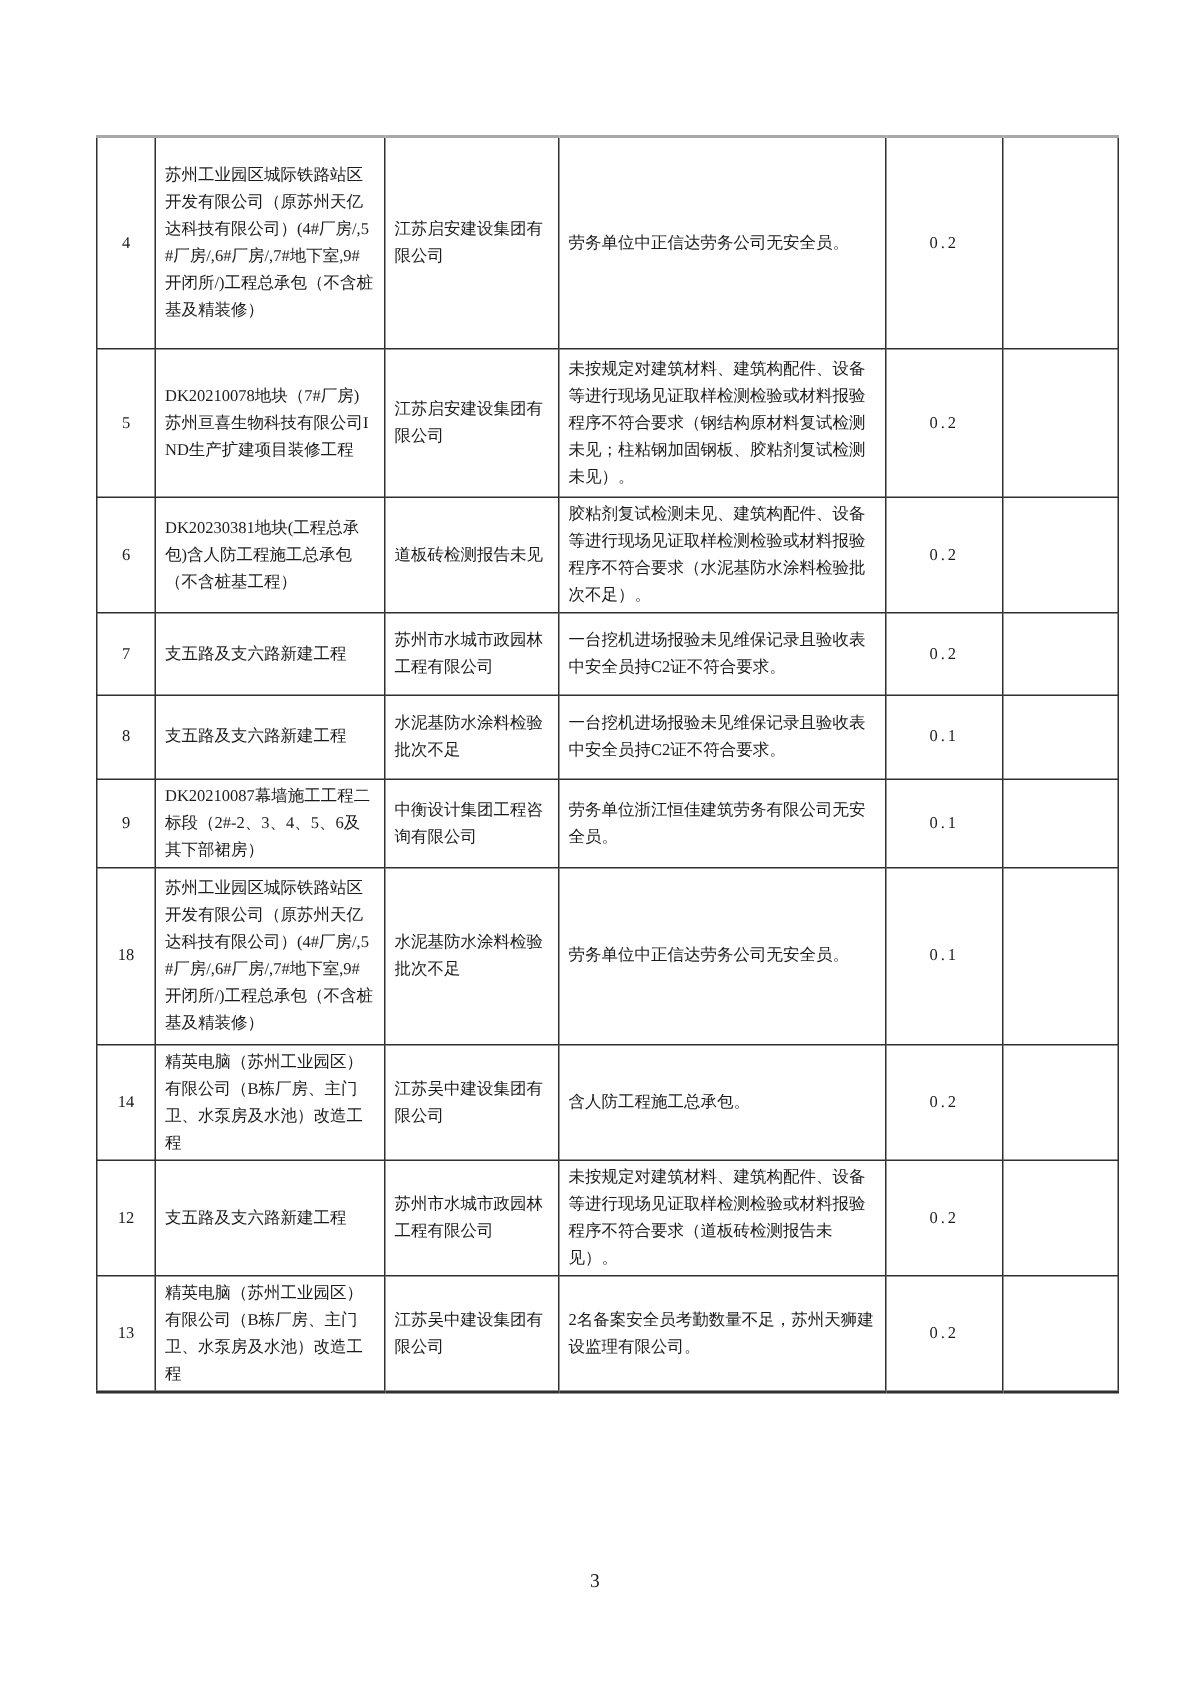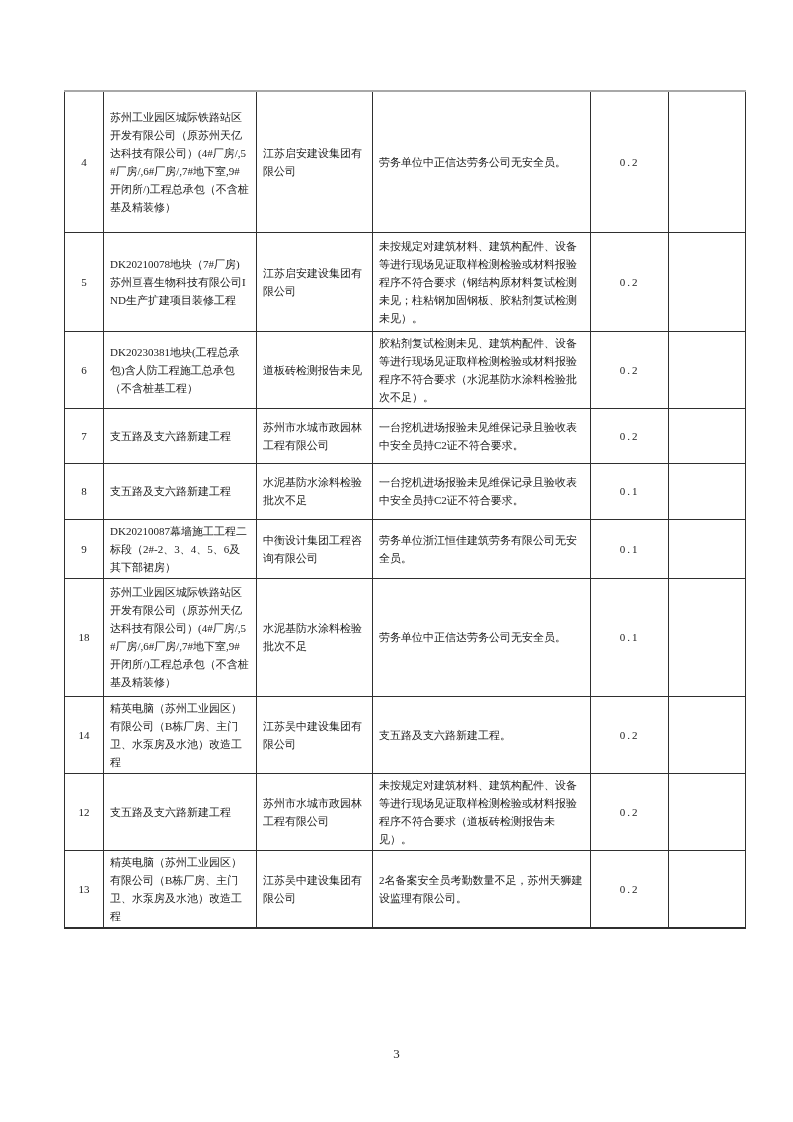--- a/index.html
+++ b/index.html
@@ -103,21 +103,21 @@
         <td class="project">苏州工业园区城际铁路站区开发有限公司（原苏州天亿达科技有限公司）(4#厂房/,5#厂房/,6#厂房/,7#地下室,9#开闭所/)工程总承包（不含桩基及精装修）</td>
         <td class="company">水泥基防水涂料检验批次不足</td>
         <td class="issue">劳务单位中正信达劳务公司无安全员。</td>
         <td class="score">0.1</td>
         <td class="remark"></td>
       </tr>
       <tr style="height: 77px;">
         <td class="no">14</td>
         <td class="project">精英电脑（苏州工业园区）有限公司（B栋厂房、主门卫、水泵房及水池）改造工程</td>
         <td class="company">江苏吴中建设集团有限公司</td>
-        <td class="issue">支五路及支六路新建工程。</td>
+        <td class="issue">含人防工程施工总承包。</td>
         <td class="score">0.2</td>
         <td class="remark"></td>
       </tr>
       <tr style="height: 65px;">
         <td class="no">12</td>
         <td class="project">支五路及支六路新建工程</td>
         <td class="company">苏州市水城市政园林工程有限公司</td>
         <td class="issue">未按规定对建筑材料、建筑构配件、设备等进行现场见证取样检测检验或材料报验程序不符合要求（道板砖检测报告未见）。</td>
         <td class="score">0.2</td>
         <td class="remark"></td>

